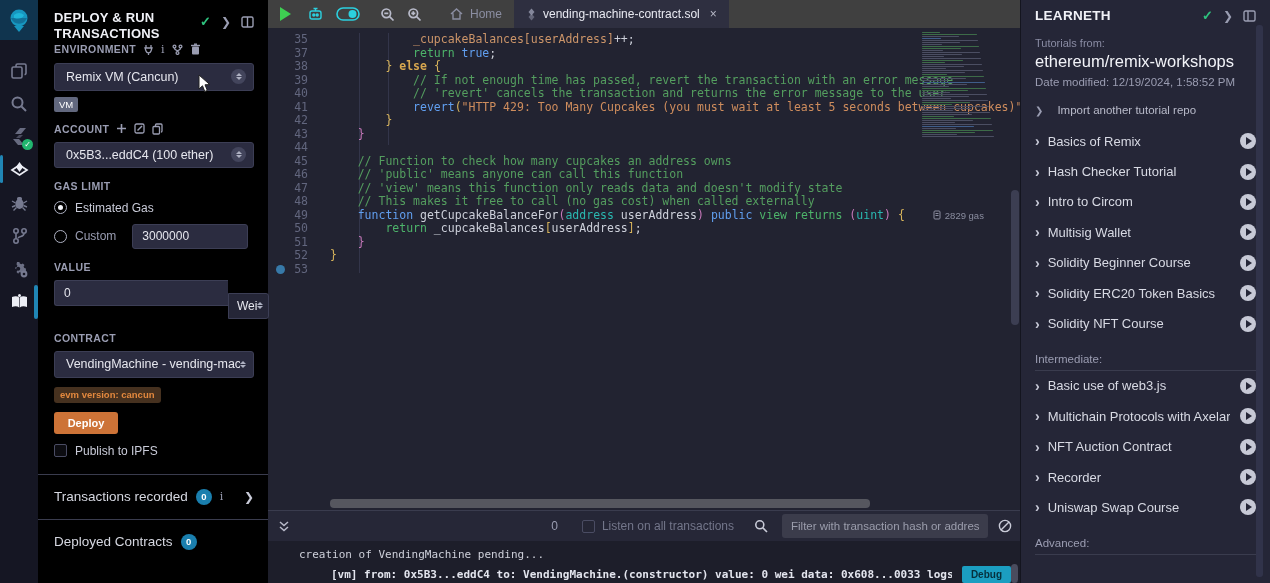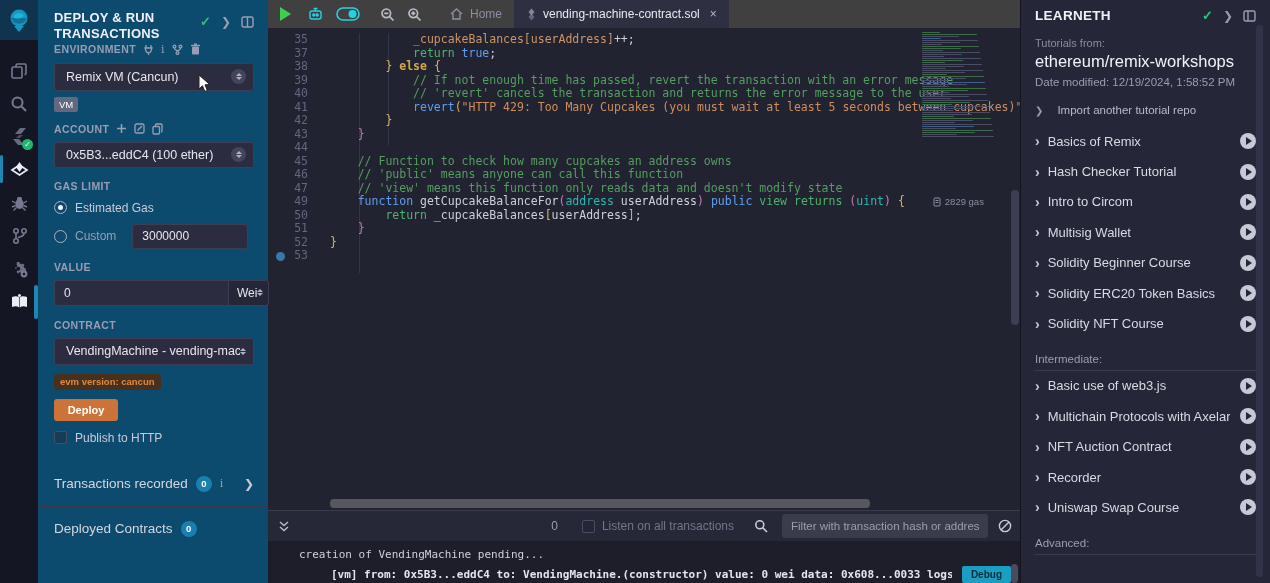--- a/index.html
+++ b/index.html
@@ -10,40 +10,40 @@
   
   .iconbar { position:absolute; left:0; top:0; width:38px; height:583px; background:#151623; z-index:5; }
   .logo-wrap { width:38px; height:40px; background:#10344e; display:flex; align-items:center; justify-content:center; }
   .ib-icon { position:relative; width:38px; height:33px; display:flex; align-items:center; justify-content:center; color:#767a90; cursor:pointer; }
   .ib-icon.active { color:#eceef5; }
   .ib-icon .badge-check { position:absolute; right:5px; bottom:3px; width:11px; height:11px; border-radius:50%; background:#21b66f; color:#fff; font-size:8px; line-height:11px; text-align:center; }
   .ib-left-mark { position:absolute; left:0; top:2px; width:3px; height:28px; background:#2086b5; border-radius:2px; }
   .ib-right-mark { position:absolute; right:0; top:0px; width:4px; height:34px; background:#2086b5; border-radius:2px; }
 
   
-  .sidepanel { position:absolute; left:38px; top:0; width:230px; height:583px; background:#0c4a6e; padding:10px 14px 9px 16px; z-index:4; }
+  .sidepanel { position:absolute; left:38px; top:0; width:230px; height:583px; background:#000000; padding:10px 14px 9px 16px; z-index:4; }
   .sp-header { display:flex; justify-content:space-between; align-items:flex-start; }
   .sp-title { font-size:13px; font-weight:bold; color:#f0f1f7; line-height:1.25; letter-spacing:.2px; width:130px; }
   .sp-header-icons { display:flex; gap:10px; align-items:center; margin-top:4px; color:#9a9db2; }
   .check-green { color:#2ec27e; font-size:13px; font-weight:bold; }
   .chev { font-size:12px; color:#9a9db2; }
   .label-row { display:flex; align-items:center; gap:7px; color:#9a9db2; font-size:10.5px; letter-spacing:.4px; }
   .label-row .lbl { font-weight:bold; }
   .sel { margin-top:7px; height:28px; background:#2b2c40; border:1px solid #3c3e55; border-radius:3px; display:flex; align-items:center; justify-content:space-between; padding:0 7px 0 11px; font-size:12.5px; color:#e6e7ee; cursor:pointer; }
   .stepper-circle { width:15px; height:15px; border-radius:50%; background:#43455c; display:flex; flex-direction:column; align-items:center; justify-content:center; gap:1px; }
   .tri-up { width:0; height:0; border-left:3px solid transparent; border-right:3px solid transparent; border-bottom:3px solid #aeb1c2; }
   .tri-dn { width:0; height:0; border-left:3px solid transparent; border-right:3px solid transparent; border-top:3px solid #aeb1c2; }
   .vm-badge { display:inline-block; margin-top:6px; background:#62687e; color:#fff; font-size:9.5px; font-weight:normal; padding:2px 5px; border-radius:2px; }
   .radio-row { display:flex; align-items:center; gap:8px; margin-top:9px; font-size:12px; color:#c9cbd8; }
   .radio { width:13px; height:13px; border-radius:50%; border:1.6px solid #aeb1c2; background:transparent; position:relative; }
   .radio.sel-r::after { content:""; position:absolute; left:2.6px; top:2.6px; width:5px; height:5px; border-radius:50%; background:#f2f3f8; }
   .gas-input { width:116px; height:25px; background:#2b2c40; border:1px solid #3c3e55; border-radius:3px; color:#e6e7ee; font-size:12px; padding:0 9px; margin-left:8px; }
   .value-row { display:flex; margin-top:7px; }
   .value-input { flex:1; height:26px; background:#2b2c40; border:1px solid #3c3e55; border-right:none; border-radius:3px 0 0 3px; color:#e6e7ee; font-size:12px; padding:0 9px; }
-  .wei-box { width:52px; height:26px; background:#252637; border:1px solid #3c3e55; border-radius:0 3px 3px 0; display:flex; align-items:center; justify-content:space-between; padding:0 5px 0 8px; font-size:12px; color:#e6e7ee; cursor:pointer; }
+  .wei-box { width:52px; height:26px; background:#252637; border:1px solid #3c3e55; border-radius:0 3px 3px 0; display:flex; align-items:center; justify-content:space-between; padding:0 5px 0 8px; font-size:12px; color:#e6e7ee; cursor:pointer;margin-top:13px; }
   .evm-badge { display:inline-block; margin-top:9px; background:#46311f; color:#e2883e; font-size:9.5px; font-weight:bold; padding:2.5px 6px; border-radius:3px; }
   .deploy-btn { margin-top:9px; width:64px; height:22px; background:#cd7337; border:none; border-radius:3px; color:#fff; font-size:11px; font-weight:bold; cursor:pointer; }
   .ipfs-row { display:flex; align-items:center; gap:8px; margin-top:10px; font-size:12px; color:#c9cbd8; }
   .checkbox { width:13px; height:13px; border:1px solid #4a4c63; border-radius:2px; background:#23243454; }
   .ataddr-row { display:flex; margin-top:17px; }
   .ataddr-btn { width:82px; height:24px; background:#2a566e; border:none; border-radius:3px 0 0 3px; color:#a9b9c6; font-size:11px; font-weight:bold; cursor:pointer; }
   .ataddr-input { flex:1; height:24px; background:#32334a; border:none; border-radius:0 3px 3px 0; color:#e6e7ee; font-size:10px; padding:0 7px; }
   .ataddr-input::placeholder { color:#8e90a2; }
   .gas-input::placeholder, .value-input::placeholder { color:#8e90a2; }
   .sp-section { margin:0 -14px 0 -16px; border-top:1px solid #3a3c4e; margin-top:16px; padding:14px 14px 14px 16px; display:flex; align-items:center; gap:8px; }
@@ -280,21 +280,21 @@
         <span class="tri-up"></span>
         <span class="tri-dn"></span>
       </span>
   </div>
   <span class="evm-badge">evm version: cancun</span>
   <div>
     <button class="deploy-btn">Deploy</button>
   </div>
   <div class="ipfs-row">
     <span class="checkbox"></span>
-    <span>Publish to HTTP</span>
+    <span>Publish to IPFS</span>
   </div>
 
   <div class="sp-section">
     <span class="sec-title">Transactions recorded</span>
     <span class="count-badge">0</span>
     <span class="info-i">i</span>
     <span class="sec-chev">❯</span>
   </div>
   <div class="sp-section" style="margin-top:0">
     <span class="sec-title">Deployed Contracts</span>
@@ -352,20 +352,21 @@
         <div class="cl"><span class="gut">38</span><pre><span class="tok-y">        } </span><span class="tok-e">else</span><span class="tok-y"> {</span></pre></div>
         <div class="cl"><span class="gut">39</span><pre><span class="tok-c">            // If not enough time has passed, revert the transaction with an error message</span></pre></div>
         <div class="cl"><span class="gut">40</span><pre><span class="tok-c">            // 'revert' cancels the transaction and returns the error message to the user</span></pre></div>
         <div class="cl"><span class="gut">41</span><pre><span class="tok-w">            </span><span class="tok-k">revert</span><span class="tok-y">(</span><span class="tok-s">"HTTP 429: Too Many Cupcakes (you must wait at least 5 seconds between cupcakes)"</span></pre></div>
         <div class="cl"><span class="gut">42</span><pre><span class="tok-y">        }</span></pre></div>
         <div class="cl"><span class="gut">43</span><pre><span class="tok-m">    }</span></pre></div>
         <div class="cl"><span class="gut">44</span><pre></pre></div>
         <div class="cl"><span class="gut">45</span><pre><span class="tok-c">    // Function to check how many cupcakes an address owns</span></pre></div>
         <div class="cl"><span class="gut">46</span><pre><span class="tok-c">    // 'public' means anyone can call this function</span></pre></div>
         <div class="cl"><span class="gut">47</span><pre><span class="tok-c">    // 'view' means this function only reads data and doesn't modify state</span></pre></div>
+        <div class="cl"><span class="gut">48</span><pre><span class="tok-c">    // This makes it free to call (no gas cost) when called externally</span></pre></div>
         <div class="cl"><span class="gut">49</span><pre><span class="tok-k">    function </span><span class="tok-w">getCupcakeBalanceFor</span><span class="tok-m">(</span><span class="tok-t">address</span><span class="tok-w"> userAddress</span><span class="tok-m">)</span><span class="tok-w"> </span><span class="tok-k">public </span><span class="tok-g">view </span><span class="tok-g">returns </span><span class="tok-m">(</span><span class="tok-t">uint</span><span class="tok-m">)</span><span class="tok-w"> </span><span class="tok-y">{</span></pre><span class="gas-hint"><svg width="8" height="10" viewBox="0 0 8 10" fill="none" stroke="#8b8ea0" stroke-width="1">
               <rect x="1" y="1" width="6" height="8" rx="1"></rect>
               <path d="M2.5 3.5 H5.5 M2.5 5.5 H5.5"></path>
             </svg><span>2829 gas</span></span></div>
         <div class="cl"><span class="gut">50</span><pre><span class="tok-g">        return </span><span class="tok-w">_cupcakeBalances</span><span class="tok-y">[</span><span class="tok-w">userAddress</span><span class="tok-y">]</span><span class="tok-w">;</span></pre></div>
         <div class="cl"><span class="gut">51</span><pre><span class="tok-m">    }</span></pre></div>
         <div class="cl"><span class="gut">52</span><pre><span class="tok-y">}</span></pre></div>
         <div class="cl"><span class="gut">53<span class="bp"></span></span><pre></pre></div>
       </div>
     <div class="minimap" id="minimap">

